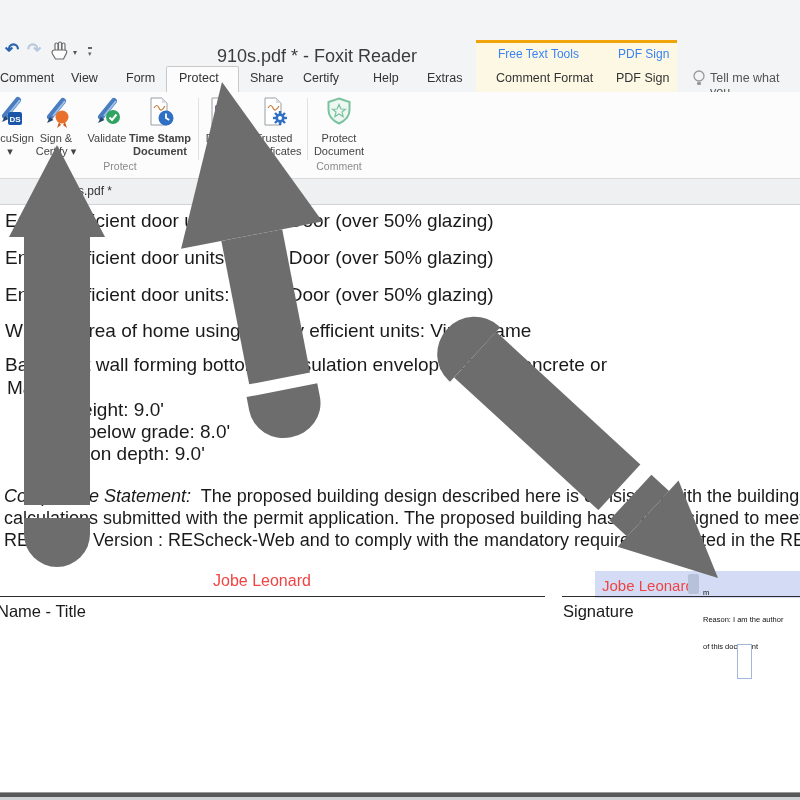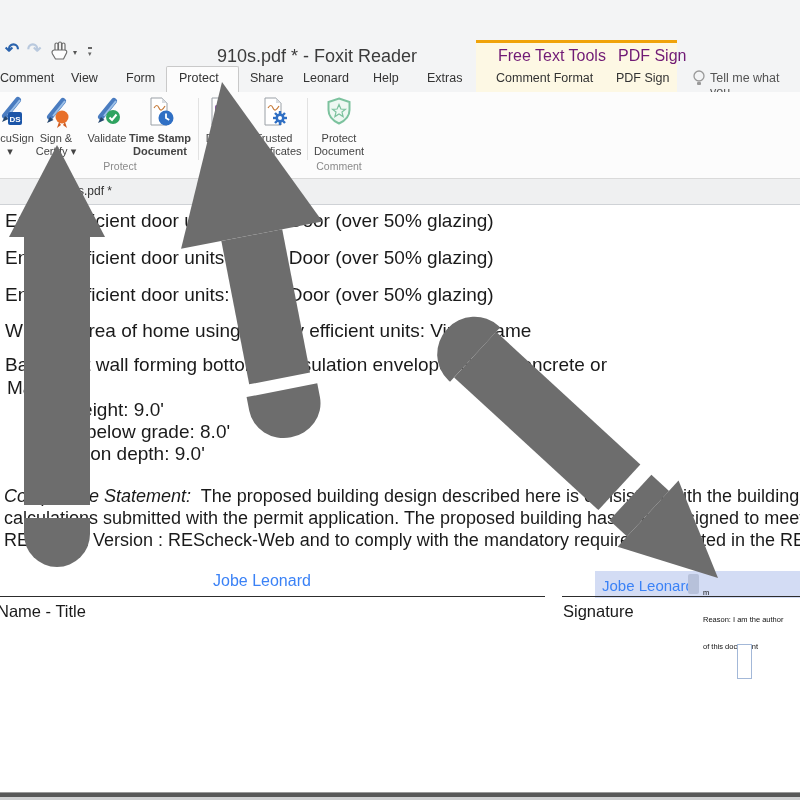--- a/index.html
+++ b/index.html
@@ -7,40 +7,40 @@
          font-family:"Liberation Sans",sans-serif;background:#ffffff;}
   .abs{position:absolute;}
   
   #chrome{left:0;top:0;width:800px;height:92px;background:#f3f4f5;}
   .qa-glyph{font-weight:bold;font-size:17px;line-height:17px;}
   #win-title{font-size:18px;color:#3b3b3b;}
   .tab{font-size:12.5px;color:#333;cursor:default;}
   #active-tab-box{background:#fcfcfc;border:1px solid #c9c9c9;border-bottom:none;
                   border-radius:2px 2px 0 0;}
   #ctx-block{background:#fdf8e4;border-top:3px solid #f0a30a;}
-  .ctx-title{font-size:16px;color:#701a75;}
+  .ctx-title{font-size:12px;color:#3b82f6;}
   
   #ribbon{left:0;top:92px;width:800px;height:86px;background:#fcfcfc;
           border-bottom:1px solid #dadada;}
   .rbtn{position:absolute;text-align:center;}
   .rlabel{font-size:11px;color:#444;line-height:13px;}
   .rgroup{position:absolute;font-size:10.5px;color:#8a8a8a;text-align:center;}
   .rsep{position:absolute;width:1px;background:#e2e2e2;}
   
   #doctabbar{left:0;top:179px;width:800px;height:25px;background:#eff0f1;
              border-bottom:1px solid #cfd2d6;}
   
   #docarea{left:0;top:205px;width:800px;height:587px;background:#fff;}
   .docline{position:absolute;right:0;white-space:pre;overflow:hidden;
            font-size:19px;color:#1a1a1a;}
   .compline{position:absolute;right:0;white-space:pre;overflow:hidden;
             font-size:18px;color:#1a1a1a;}
   .sigline{position:absolute;border-top:1.5px solid #2c2c2c;}
   .siglabel{position:absolute;font-size:16.5px;color:#1a1a1a;}
-  .signame{position:absolute;font-size:16px;color:#3b82f6;}
+  .signame{position:absolute;font-size:16px;color:#ef4444;}
   #sig-highlight{background:#d3dcf4;}
   #sig-detail{font-size:7.5px;line-height:9px;color:#111;white-space:pre;}
   #overlay{left:0;top:0;pointer-events:none;}
   #bottombar-dark{left:0;top:792px;width:800px;height:5px;background:#585858;border-top:1px solid #9a9a9a;}
   #bottombar-light{left:0;top:797px;width:800px;height:3px;background:#cfd0d1;}
 </style>
 </head>
 <body>
 
 <div id="stage">
@@ -65,21 +65,21 @@
   <div class="abs" id="ctx-block" style="left:476px;top:40px;width:201px;height:49px;"></div>
   <span class="abs ctx-title" style="left:498px;top:47px;">Free Text Tools</span>
   <span class="abs ctx-title" style="left:618px;top:47px;">PDF Sign</span>
 
   <div class="abs" id="active-tab-box" style="left:166px;top:66px;width:71px;height:26px;"></div>
   <span class="abs tab" style="left:0px;top:71px;">Comment</span>
   <span class="abs tab" style="left:71px;top:71px;">View</span>
   <span class="abs tab" style="left:126px;top:71px;">Form</span>
   <span class="abs tab" style="left:179px;top:71px;">Protect</span>
   <span class="abs tab" style="left:250px;top:71px;">Share</span>
-  <span class="abs tab" style="left:303px;top:71px;">Leonard</span>
+  <span class="abs tab" style="left:303px;top:71px;">Certify</span>
   <span class="abs tab" style="left:373px;top:71px;">Help</span>
   <span class="abs tab" style="left:427px;top:71px;text-align:right;">Extras</span>
   <span class="abs tab" style="left:496px;top:71px;">Comment Format</span>
   <span class="abs tab" style="left:616px;top:71px;">PDF Sign</span>
 
   <svg class="abs" style="left:692px;top:70px;" width="14" height="17" viewBox="0 0 14 17">
     <circle cx="7" cy="6" r="5" fill="none" stroke="#999" stroke-width="1.3"></circle>
     <rect x="5" y="12" width="4" height="3" rx="1" fill="#999"></rect>
   </svg>
   <span class="abs tab" style="left:710px;top:71px;color:#555;">Tell me what you</span>

